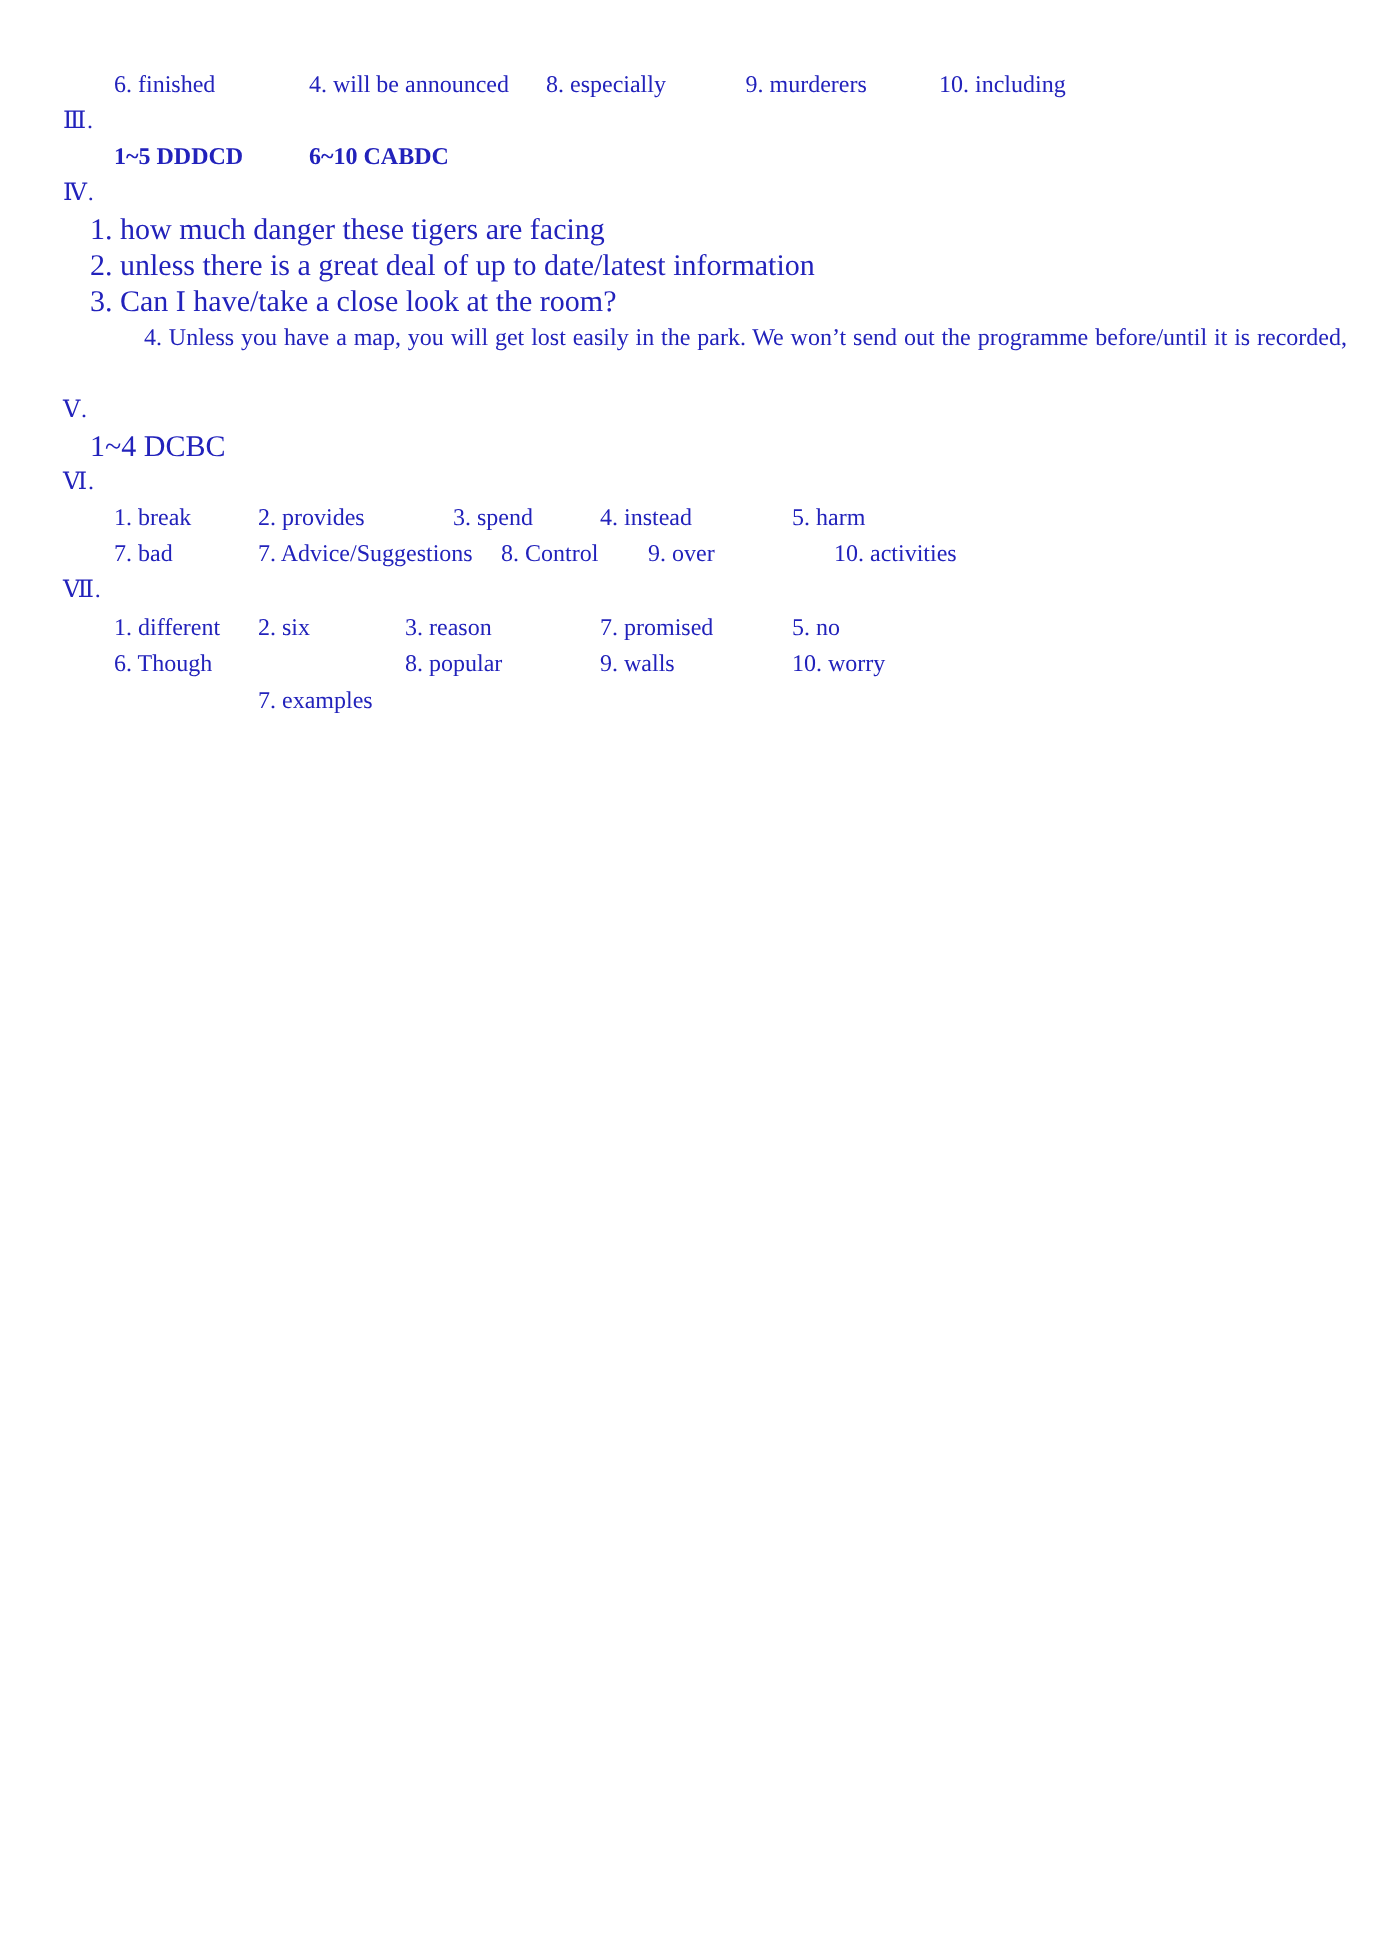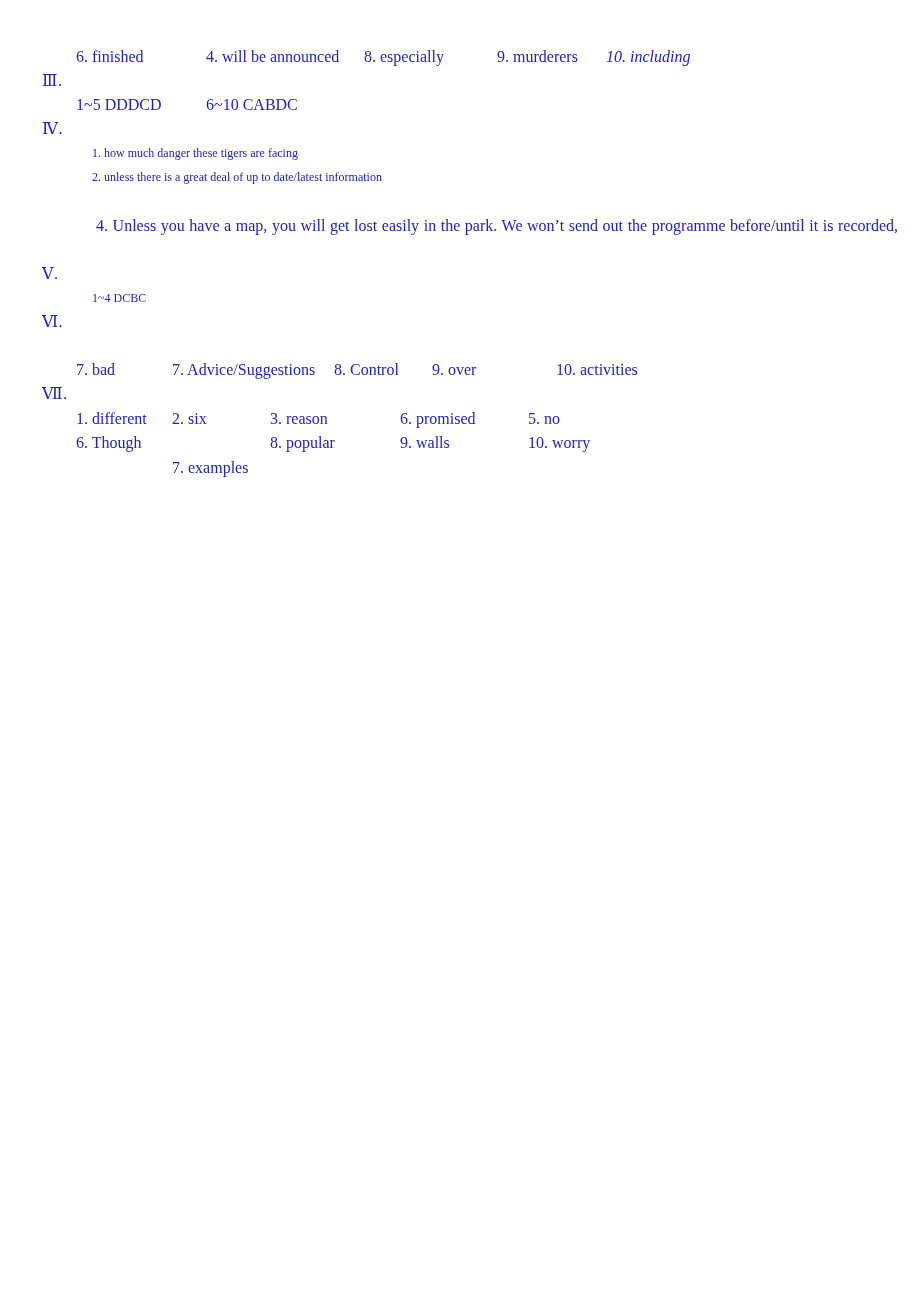--- a/index.html
+++ b/index.html
@@ -30,22 +30,22 @@
     left: 42px;
     font-size: 16px;
     line-height: 20px;
     letter-spacing: 0.5px;
     white-space: nowrap;
   }
 
   
   .ans-line {
     position: absolute;
-    left: 92px;
-    font-size: 12px;
+    left: 60px;
+    font-size: 20px;
     line-height: 20px;
     white-space: nowrap;
   }
 
   
   .cols {
     position: absolute;
     left: 0;
     width: 920px;
     height: 20px;
@@ -77,52 +77,60 @@
 </head>
 <body>
 
 <div class="page">
 
   <div class="cols" style="top:47px;">
     <span class="col" style="left:76px;">6. finished</span>
     <span class="col" style="left:206px;">4. will be announced</span>
     <span class="col" style="left:364px;">8. especially</span>
     <span class="col" style="left:497px;">9. murderers</span>
-    <span class="col" style="left:606px;font-style:italic;">10. including</span>
+    <span class="col" style="left:626px;">10. including</span>
   </div>
 
   <div class="sec-marker" style="top:71px;">Ⅲ.</div>
-  <div class="cols" style="top:95px;">
+  <div class="cols" style="top:95px;font-weight:bold;">
     <span class="col" style="left:76px;">1~5 DDDCD</span>
     <span class="col" style="left:206px;">6~10 CABDC</span>
   </div>
 
   <div class="sec-marker" style="top:119px;">Ⅳ.</div>
   <div class="ans-line" style="top:143px;">1. how much danger these tigers are facing</div>
   <div class="ans-line" style="top:167px;">2. unless there is a great deal of up to date/latest information</div>
+  <div class="ans-line" style="top:191px;">3. Can I have/take a close look at the room?</div>
   <div class="just-line" style="top:215px;margin-left:20px;">4. Unless you have a map, you will get lost easily in the park. We won’t send out the programme before/until it is recorded,</div>
 
   <div class="sec-marker" style="top:264px;">Ⅴ.</div>
   <div class="ans-line" style="top:288px;">1~4 DCBC</div>
 
   <div class="sec-marker" style="top:312px;">Ⅵ.</div>
+  <div class="cols" style="top:336px;">
+    <span class="col" style="left:76px;">1. break</span>
+    <span class="col" style="left:172px;">2. provides</span>
+    <span class="col" style="left:302px;">3. spend</span>
+    <span class="col" style="left:400px;">4. instead</span>
+    <span class="col" style="left:528px;">5. harm</span>
+  </div>
   <div class="cols" style="top:360px;">
     <span class="col" style="left:76px;">7. bad</span>
     <span class="col" style="left:172px;">7. Advice/Suggestions</span>
     <span class="col" style="left:334px;">8. Control</span>
     <span class="col" style="left:432px;">9. over</span>
     <span class="col" style="left:528px;margin-left:28px;">10. activities</span>
   </div>
 
   <div class="sec-marker" style="top:384px;">Ⅶ.</div>
   <div class="cols" style="top:409px;">
     <span class="col" style="left:76px;">1. different</span>
     <span class="col" style="left:172px;">2. six</span>
     <span class="col" style="left:270px;">3. reason</span>
-    <span class="col" style="left:400px;">6. promised</span>
+    <span class="col" style="left:400px;">7. promised</span>
     <span class="col" style="left:528px;">5. no</span>
   </div>
   <div class="cols" style="top:433px;">
     <span class="col" style="left:76px;">6. Though</span>
     <span class="col" style="left:172px;margin-top:25px;">7. examples</span>
     <span class="col" style="left:270px;">8. popular</span>
     <span class="col" style="left:400px;">9. walls</span>
     <span class="col" style="left:528px;">10. worry</span>
   </div>
 

